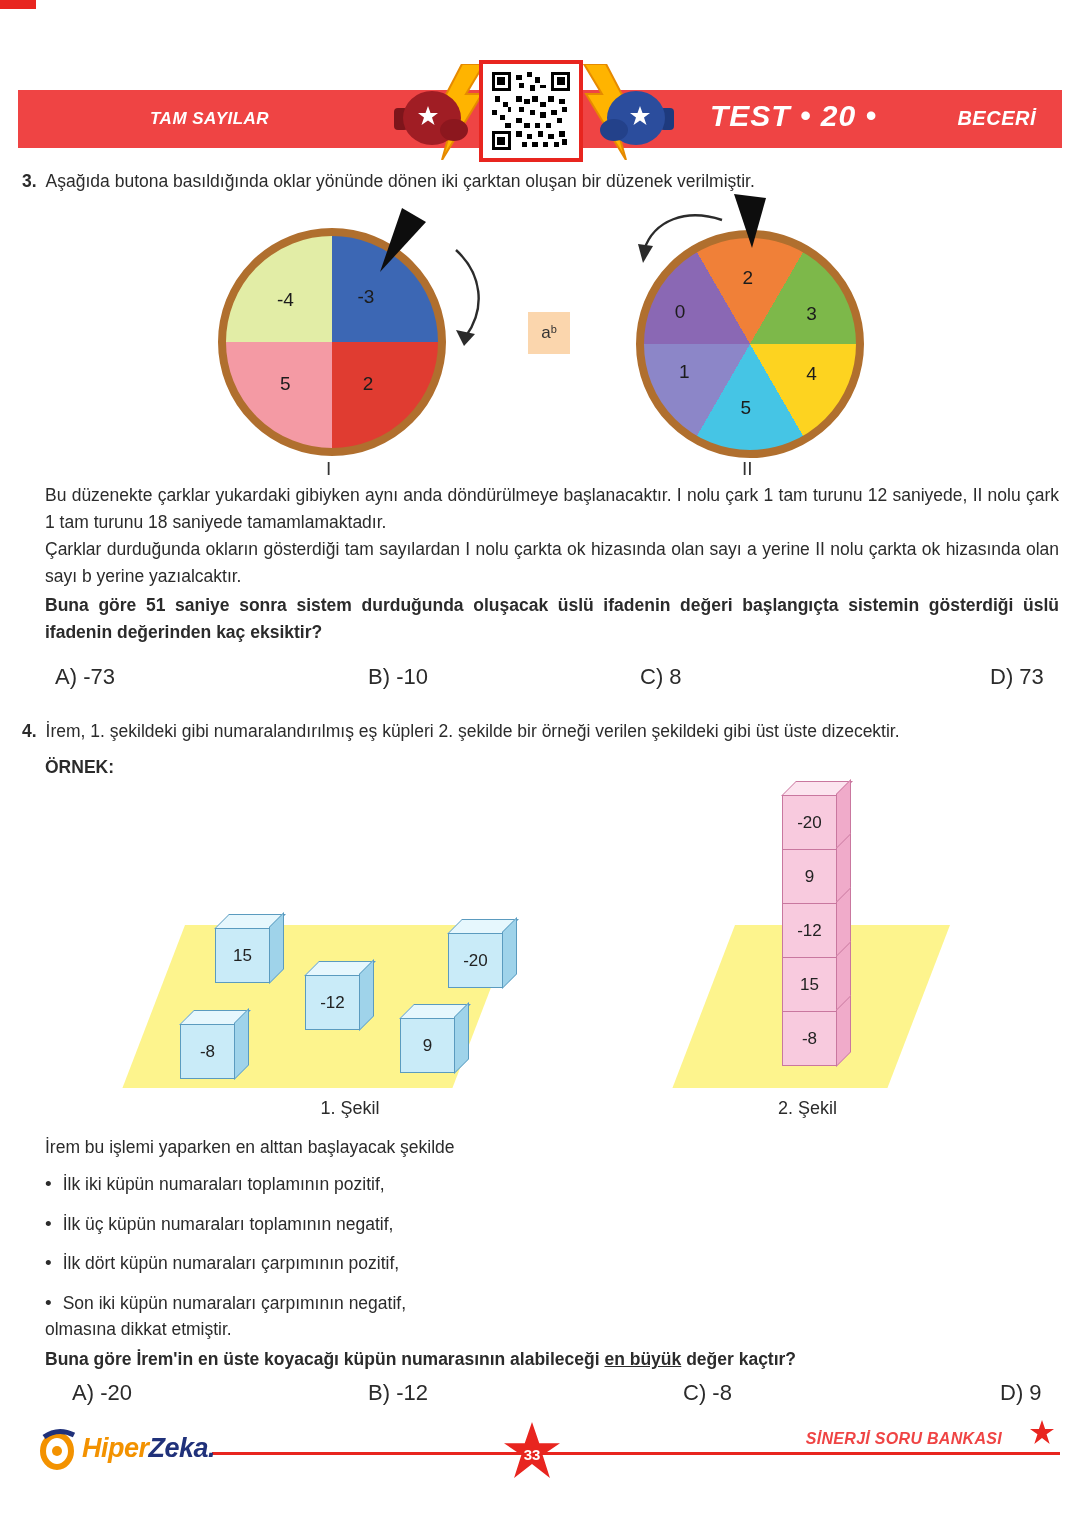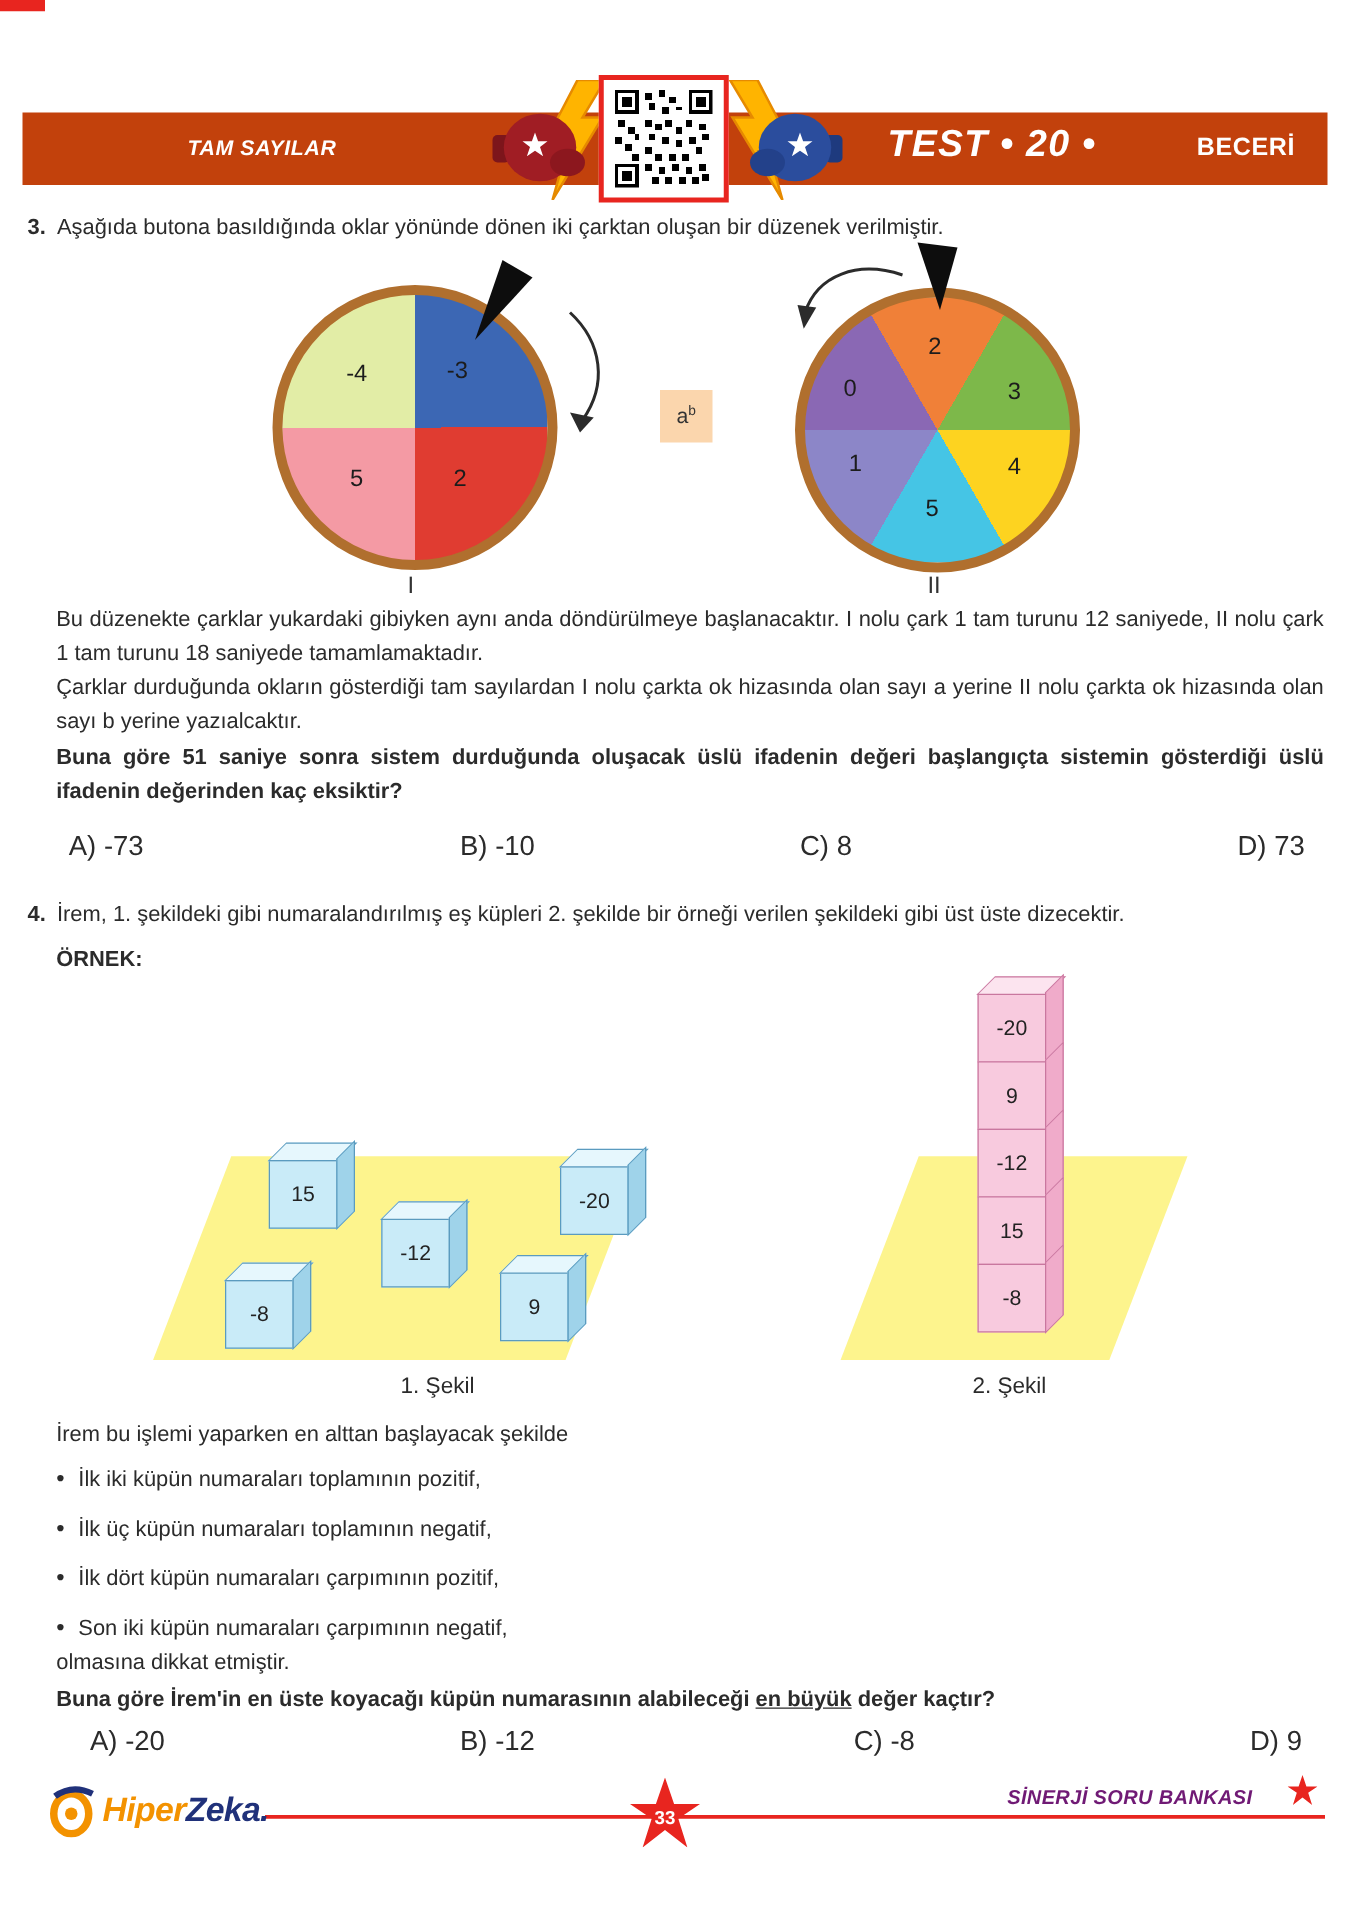--- a/index.html
+++ b/index.html
@@ -3,24 +3,24 @@
 <meta charset="utf-8">
 <style>
   * { box-sizing: border-box; margin: 0; padding: 0; }
   body { background: #ffffff; font-family: "Liberation Sans", sans-serif; }
   .page { position: relative; width: 1080px; height: 1527px; background: #fff; color: #2b2b2b; overflow: hidden; margin: 0 auto; }
 
   
   .corner-mark { position: absolute; top: 0; left: 0; width: 36px; height: 9px; background: #e8251f; }
 
   
-  .banner { position: absolute; top: 90px; left: 18px; width: 1044px; height: 58px; background: #c2410c; z-index: 1; }
+  .banner { position: absolute; top: 90px; left: 18px; width: 1044px; height: 58px; background: #ef4444; z-index: 1; }
   .banner .tam { position: absolute; left: 132px; top: 19px; color: #fff; font-style: italic; font-weight: bold; font-size: 17px; letter-spacing: .5px; }
   .banner .test { position: absolute; left: 692px; top: 9px; color: #fff; font-style: italic; font-weight: bold; font-size: 30px; letter-spacing: 1px; }
-  .banner .beceri { position: absolute; right: 26px; top: 17px; color: #fff; font-weight: bold; font-size: 20px; letter-spacing: .5px; }
+  .banner .beceri { position: absolute; right: 26px; top: 17px; color: #fff; font-style: italic; font-weight: bold; font-size: 20px; letter-spacing: .5px; }
   .bolt { position: absolute; z-index: 2; }
   .bolt-left { left: 432px; top: 64px; }
   .bolt-right { left: 578px; top: 64px; }
   .glove { position: absolute; z-index: 3; }
   .glove-left { left: 392px; top: 86px; }
   .glove-right { left: 592px; top: 86px; }
   .qr-box { position: absolute; top: 60px; left: 479px; width: 104px; height: 102px; background: #fff; border: 4px solid #e8251f; z-index: 4; display: flex; align-items: center; justify-content: center; }
 
   
   .qline { position: absolute; left: 22px; width: 1038px; font-size: 17.5px; line-height: 1.5; }
@@ -67,21 +67,21 @@
   
   .footer-line { position: absolute; top: 1452px; left: 212px; width: 848px; height: 3px; background: #e8251f; z-index: 1; }
   .logo { position: absolute; top: 1426px; left: 38px; display: flex; align-items: center; z-index: 2; }
   .logo-text { font-style: italic; font-weight: bold; font-size: 27px; margin-left: 4px; letter-spacing: -0.5px; }
   .logo-hiper { color: #f39200; }
   .logo-zeka { color: #20317a; }
   .page-star { position: absolute; top: 1422px; left: 504px; width: 56px; height: 56px; background: #e8251f; z-index: 2;
     clip-path: polygon(50% 0%, 63% 38%, 100% 38%, 69% 59%, 82% 100%, 50% 75%, 18% 100%, 31% 59%, 0% 38%, 37% 38%);
     display: flex; align-items: center; justify-content: center; }
   .page-star span { color: #fff; font-size: 15px; font-weight: bold; margin-top: 8px; }
-  .brand { position: absolute; top: 1430px; right: 72px; font-weight: bold; font-style: italic; font-size: 16px; color: #701a75; letter-spacing: .3px; background: #fff; padding: 0 6px; z-index: 2; }
+  .brand { position: absolute; top: 1430px; right: 72px; font-weight: bold; font-style: italic; font-size: 16px; color: #ef4444; letter-spacing: .3px; background: #fff; padding: 0 6px; z-index: 2; }
   .corner-star { position: absolute; top: 1420px; right: 26px; width: 24px; height: 24px; background: #e8251f; z-index: 2;
     clip-path: polygon(50% 0%, 63% 38%, 100% 38%, 69% 59%, 82% 100%, 50% 75%, 18% 100%, 31% 59%, 0% 38%, 37% 38%); }
 </style>
 </head>
 <body>
 
 <div class="page">
 
   <div class="corner-mark"></div>
 

